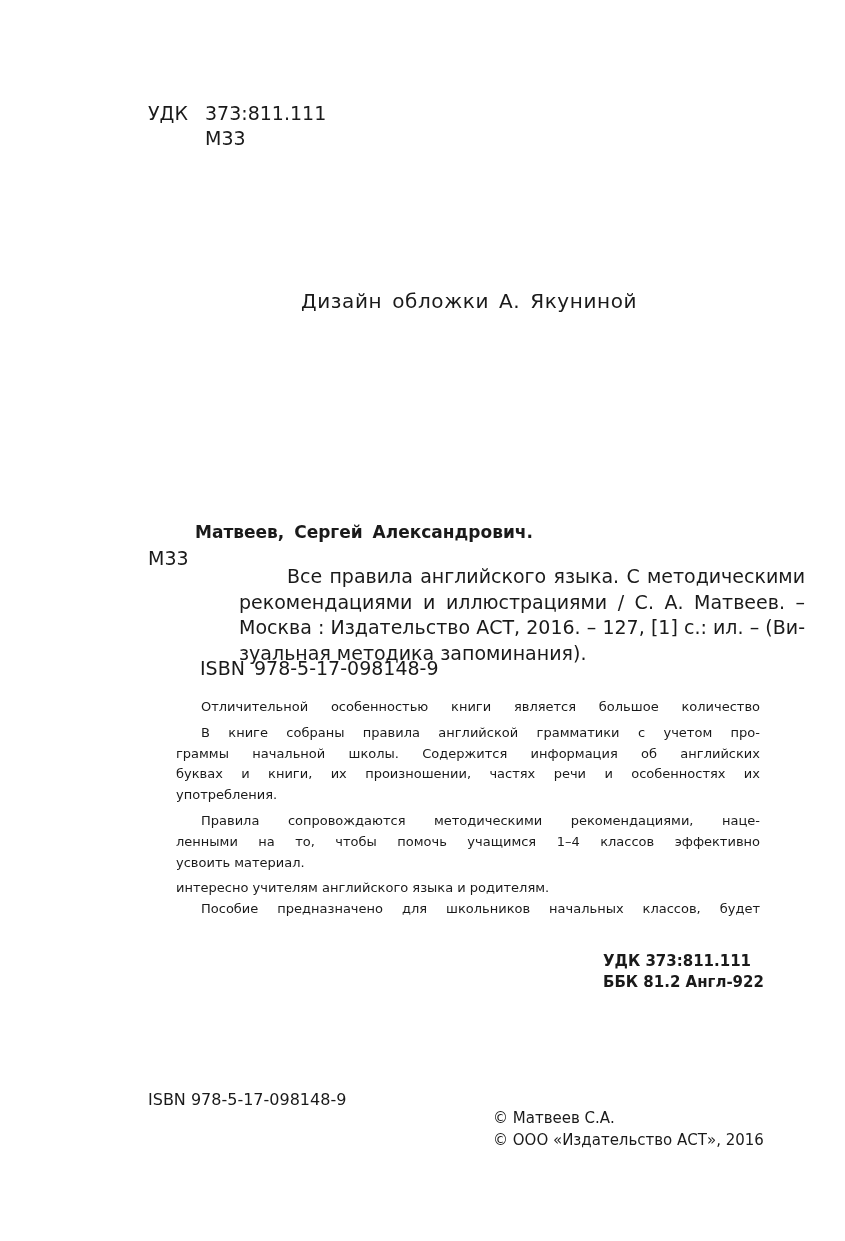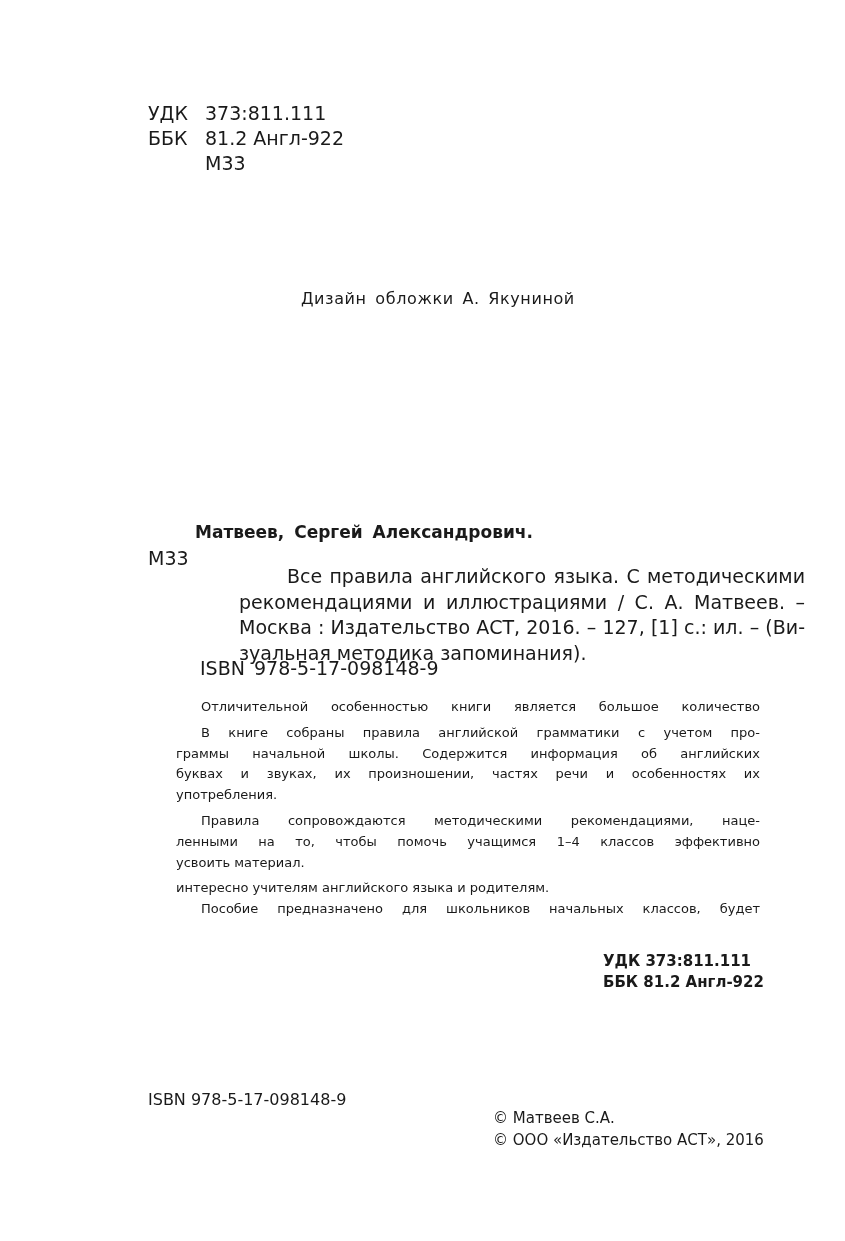--- a/index.html
+++ b/index.html
@@ -25,21 +25,21 @@
       line-height: 25px;
     }
     .class-row { display: flex; align-items: flex-end; }
     .class-key { width: 57px; }
     .class-val { }
 
     
     .design-credit {
       left: 301px;
       top: 289px;
-      font-size: 16px;
+      font-size: 20px;
       letter-spacing: 0.6px;
       word-spacing: 3px;
     }
 
     
     .author {
       left: 195px;
       top: 522px;
       font-size: 17px;
       font-weight: bold;
@@ -120,24 +120,20 @@
   </style>
 </head>
 <body>
 
 <div class="abs class-block">
   <div class="class-row">
     <span class="class-key">УДК</span>
     <span class="class-val">373:811.111</span>
   </div>
   <div class="class-row">
-    <span class="class-key">ББК</span>
-    <span class="class-val">81.2 Англ-922</span>
-  </div>
-  <div class="class-row">
     <span class="class-key"></span>
     <span class="class-val">М33</span>
   </div>
 </div>
 
 <div class="abs design-credit">Дизайн обложки А. Якуниной</div>
 
 <div class="abs author">Матвеев, Сергей Александрович.</div>
 <div class="abs author-mark">М33</div>
 <div class="abs biblio">
@@ -148,21 +144,21 @@
 </div>
 <div class="abs isbn-record">ISBN 978-5-17-098148-9</div>
 
 <div class="abs annotation">
   <div class="ann-para">
     <span class="ann-line indent">Отличительной особенностью книги является большое количество</span>
   </div>
   <div class="ann-para">
     <span class="ann-line indent">В книге собраны правила английской грамматики с учетом про-</span>
     <span class="ann-line">граммы начальной школы. Содержится информация об английских</span>
-    <span class="ann-line">буквах и звуках, их произношении, частях речи и особенностях их</span>
+    <span class="ann-line">буквах и книги, их произношении, частях речи и особенностях их</span>
     <span class="ann-line last">употребления.</span>
   </div>
   <div class="ann-para">
     <span class="ann-line indent">Правила сопровождаются методическими рекомендациями, наце-</span>
     <span class="ann-line">ленными на то, чтобы помочь учащимся 1–4 классов эффективно</span>
     <span class="ann-line last">усвоить материал.</span>
   </div>
   <div class="ann-para">
     <span class="ann-line last">интересно учителям английского языка и родителям.</span>
     <span class="ann-line indent">Пособие предназначено для школьников начальных классов, будет</span>

